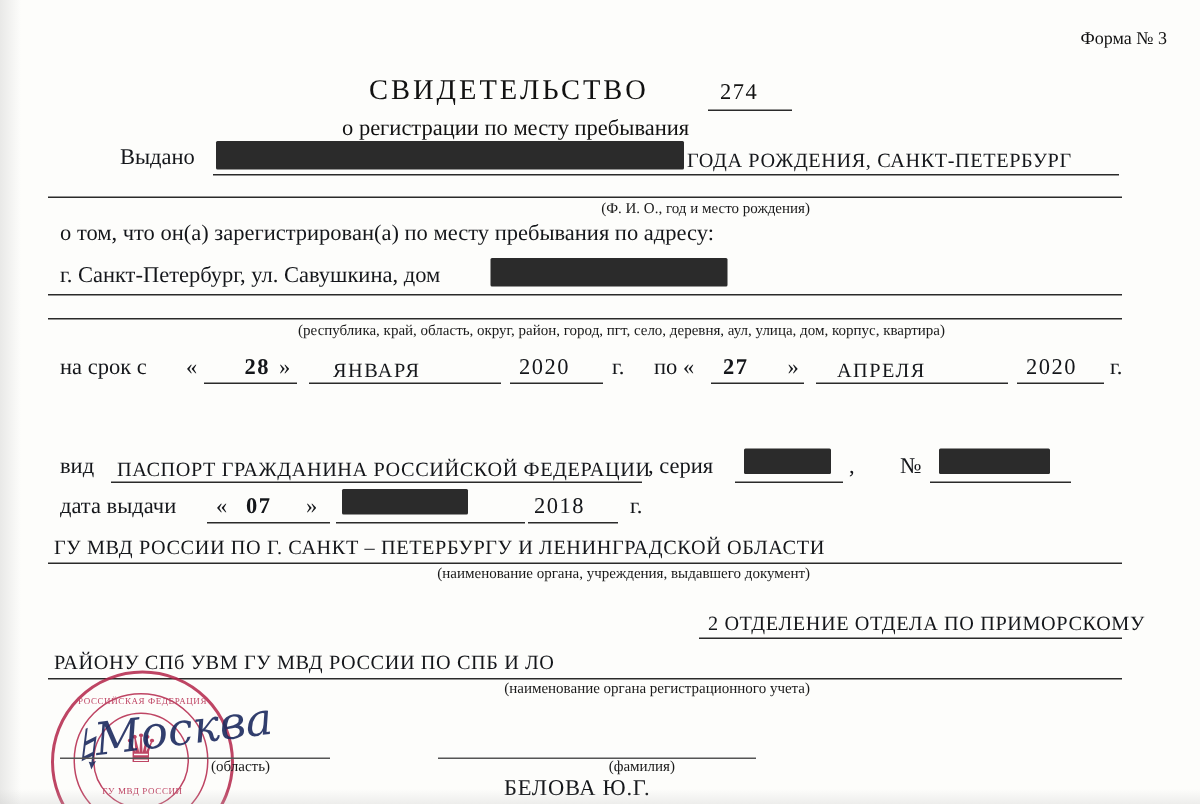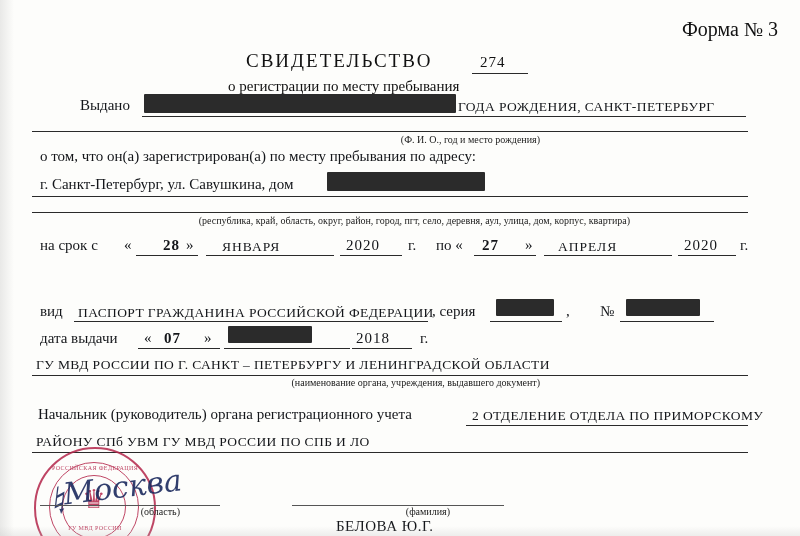--- a/index.html
+++ b/index.html
@@ -44,21 +44,21 @@
   .rule.thin { background: #555; }
   .redact {
     position: absolute;
     background: #2b2b2b;
     border-radius: 1px;
   }
   .form-no {
     position: absolute;
     right: 22px;
     top: 18px;
-    font-size: 20px;
+    font-size: 12px;
     font-family: "Liberation Serif", "DejaVu Serif", serif;
   }
   .title {
     position: absolute;
     font-size: 19px;
     letter-spacing: 2.0px;
     font-family: "Liberation Serif", "DejaVu Serif", serif;
   }
   .subtitle {
     position: absolute;
@@ -219,26 +219,26 @@
   <div class="redact" style="left:228px; top:326px; width:84px; height:17px;"></div>
   <div class="rule" style="left:224px; top:348px; width:126px;"></div>
   <div class="t big" style="left:356px; top:330px; letter-spacing:1px;">2018</div>
   <div class="rule" style="left:352px; top:348px; width:60px;"></div>
   <div class="t big" style="left:420px; top:330px;">г.</div>
 
   <div class="t caps" style="left:36px; top:357px;">ГУ  МВД  РОССИИ  ПО  Г. САНКТ – ПЕТЕРБУРГУ  И  ЛЕНИНГРАДСКОЙ ОБЛАСТИ</div>
   <div class="rule" style="left:32px; top:375px; width:716px;"></div>
   <div class="tiny-center" style="left:240px; top:377px; width:300px;">(наименование органа, учреждения, выдавшего документ)</div>
 
-  <div class="t big" style="left:38px; top:406px;">Начальник (руководитель) органа регистрационного учета</div>
   <div class="t caps" style="left:472px; top:408px;">2 ОТДЕЛЕНИЕ ОТДЕЛА  ПО ПРИМОРСКОМУ</div>
   <div class="rule" style="left:466px; top:425px; width:282px;"></div>
 
   <div class="t caps" style="left:36px; top:434px;">РАЙОНУ СПб УВМ  ГУ  МВД  РОССИИ  ПО  СПБ  И  ЛО</div>
   <div class="rule" style="left:32px; top:452px; width:716px;"></div>
+  <div class="tiny-center" style="left:240px; top:454px; width:300px;">(наименование органа регистрационного учета)</div>
 
   <div class="stamp">
     <div class="inner"></div>
     <div class="inner2"></div>
     <div class="stamp-emblem">♛</div>
     <div class="stamp-text" style="left:9px; top:16px; width:100px;">РОССИЙСКАЯ ФЕДЕРАЦИЯ</div>
     <div class="stamp-text" style="left:14px; top:76px; width:90px;">ГУ МВД РОССИИ</div>
 
   </div>
 

